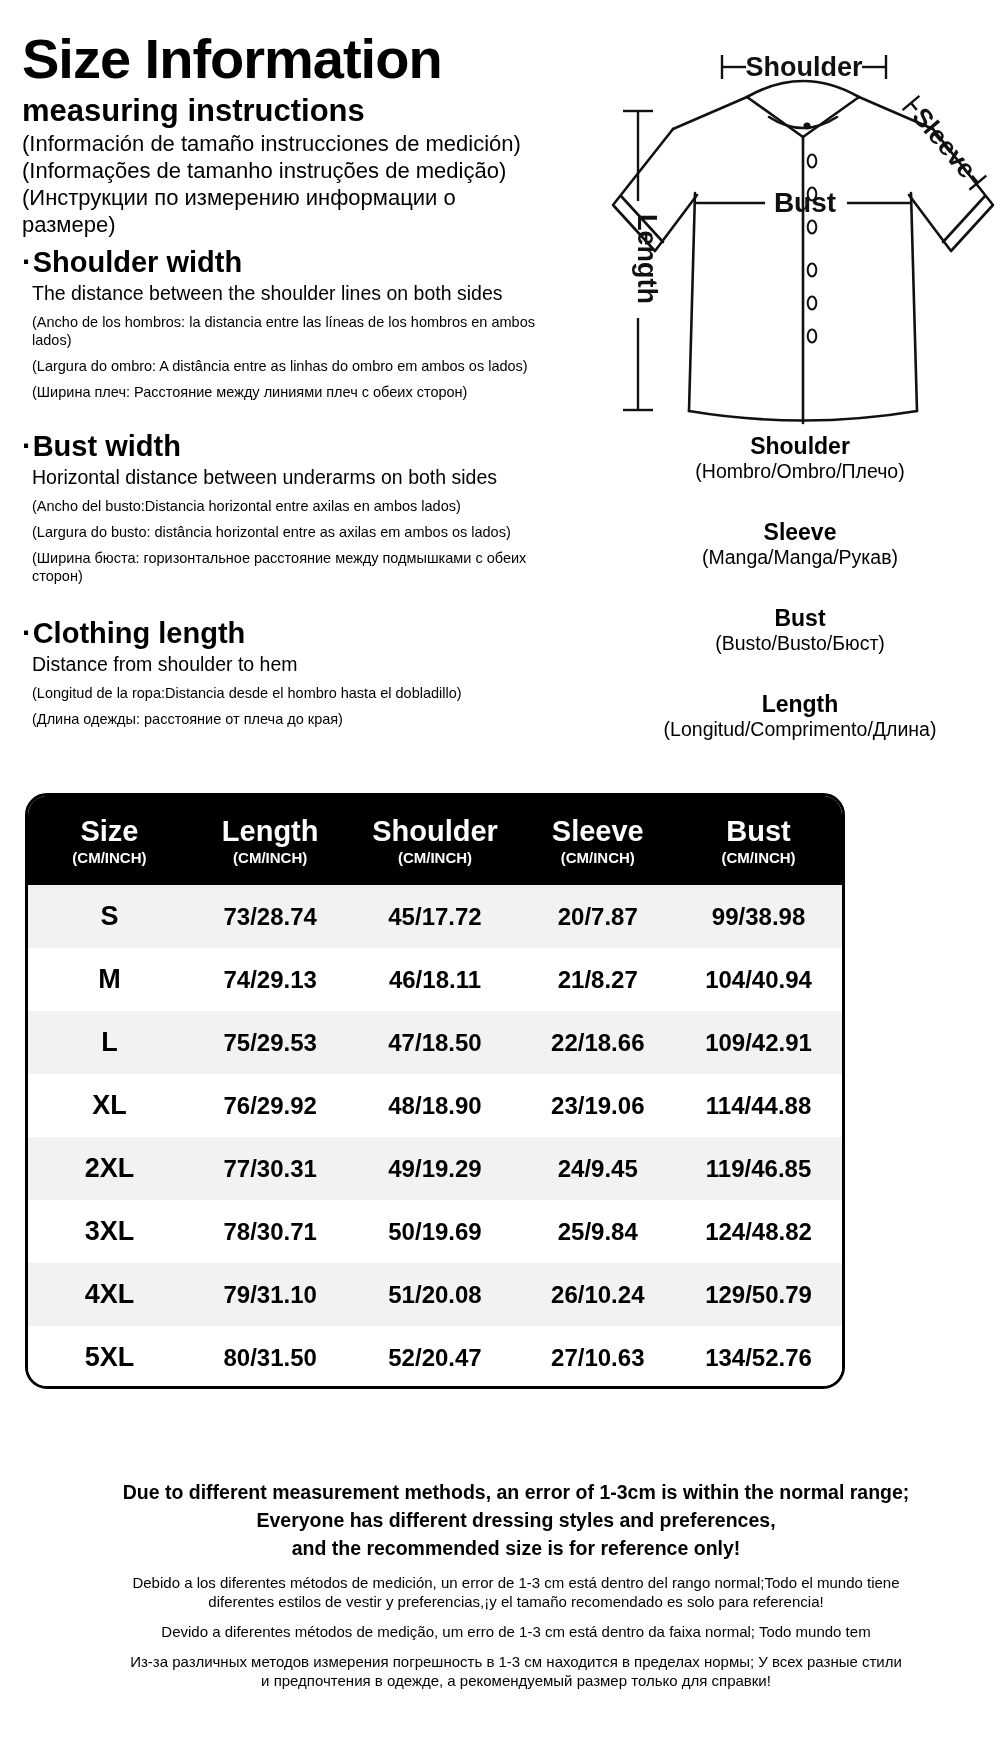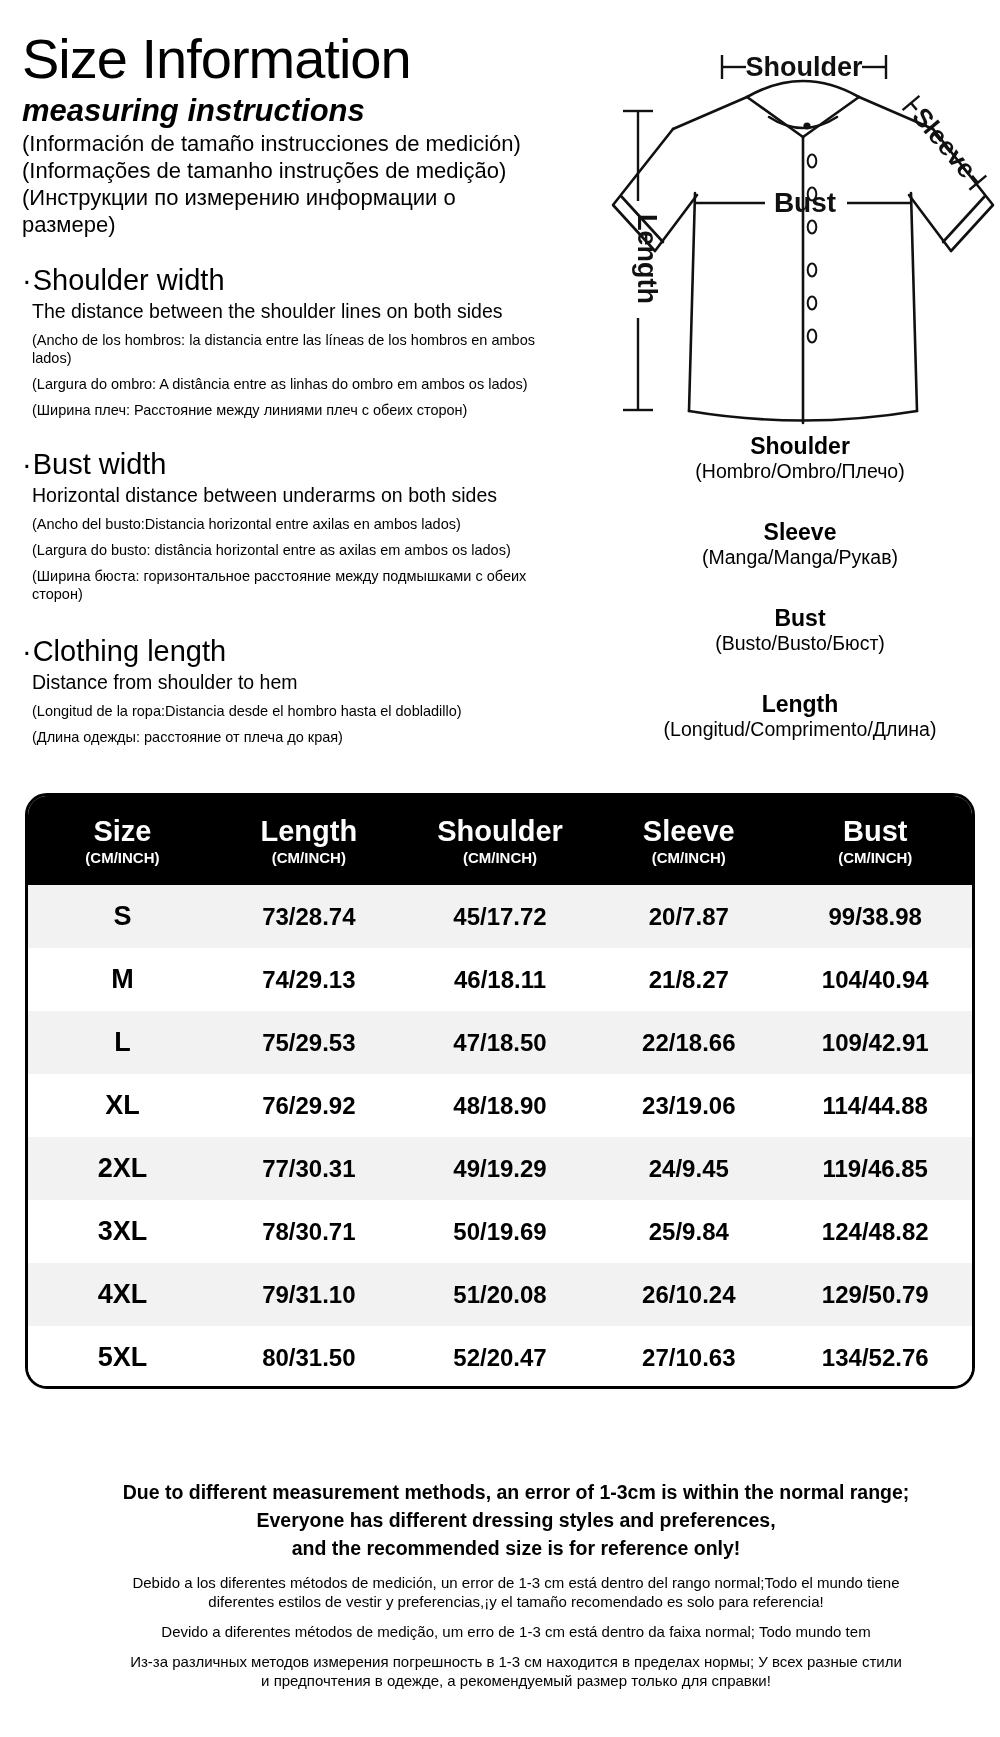--- a/index.html
+++ b/index.html
@@ -6,42 +6,42 @@
     --page-bg:#ffffff; --text:#000000;
     --table-header-bg:#000000; --table-header-text:#ffffff;
     --row-alt-bg:#f2f2f2; --row-bg:#ffffff;
   }
   *{margin:0;padding:0;box-sizing:border-box;}
   body{background:#888;font-family:"Liberation Sans","DejaVu Sans",sans-serif;color:var(--text);}
   .page{position:relative;width:1000px;height:1737px;background:var(--page-bg);overflow:hidden;margin:0 auto;}
 
   
   .title-block{position:absolute;left:22px;top:28px;width:520px;}
-  .title-block h1{font-size:56px;font-weight:400;line-height:62px;letter-spacing:-1px;}
-  .title-block h2{font-size:31px;font-weight:700;line-height:38px;margin-top:2px;font-style:italic;}
+  .title-block h1{font-size:56px;font-weight:700;line-height:62px;letter-spacing:-1px;}
+  .title-block h2{font-size:31px;font-weight:700;line-height:38px;margin-top:2px;}
   .title-block .subtr{font-size:22px;line-height:27px;}
 
   
   .measure-section{position:absolute;left:22px;width:515px;}
-  .measure-section h3{font-size:29px;font-weight:400;line-height:33px;margin-top:18px;}
+  .measure-section h3{font-size:29px;font-weight:700;line-height:33px;}
   .measure-section h3 .bullet{font-size:29px;margin-right:1px;}
   .measure-section .desc{font-size:19.5px;line-height:24px;margin:2px 0 4px 10px;}
   .measure-section .tr{font-size:14.5px;line-height:18px;margin:8px 0 0 10px;}
 
   
   .diagram-wrap{position:absolute;left:555px;top:33px;width:445px;height:392px;}
   .diagram-wrap svg{display:block;}
   .diagram-wrap text{font-family:"Liberation Sans","DejaVu Sans",sans-serif;font-weight:600;fill:#111;}
   .legend{position:absolute;left:575px;top:433px;width:450px;text-align:center;}
   .legend-item{margin-bottom:35px;}
   .legend-item .lname{font-size:23px;font-weight:700;line-height:26px;}
   .legend-item .ltr{font-size:19.5px;line-height:25px;}
 
   
-  .size-table-wrap{position:absolute;left:25px;top:793px;width:950px;height:596px;
+  .size-table-wrap{position:absolute;left:25px;top:793px;width:820px;height:596px;
     border:3px solid #000;border-radius:22px;overflow:hidden;background:var(--row-bg);}
   table.size-table{width:100%;border-collapse:collapse;table-layout:fixed;}
   .size-table col.c0{width:20%;} .size-table col.c1{width:19.5%;}
   .size-table col.c2{width:21%;} .size-table col.c3{width:19%;} .size-table col.c4{width:20.5%;}
   .size-table thead th{background:var(--table-header-bg);color:var(--table-header-text);
     height:89px;text-align:center;vertical-align:middle;padding:0;}
   .size-table .th-main{font-size:29px;font-weight:700;line-height:33px;}
   .size-table .th-unit{font-size:15px;font-weight:700;line-height:19px;}
   .size-table tbody td{height:63px;text-align:center;vertical-align:middle;
     font-size:24px;font-weight:700;padding:0;}

